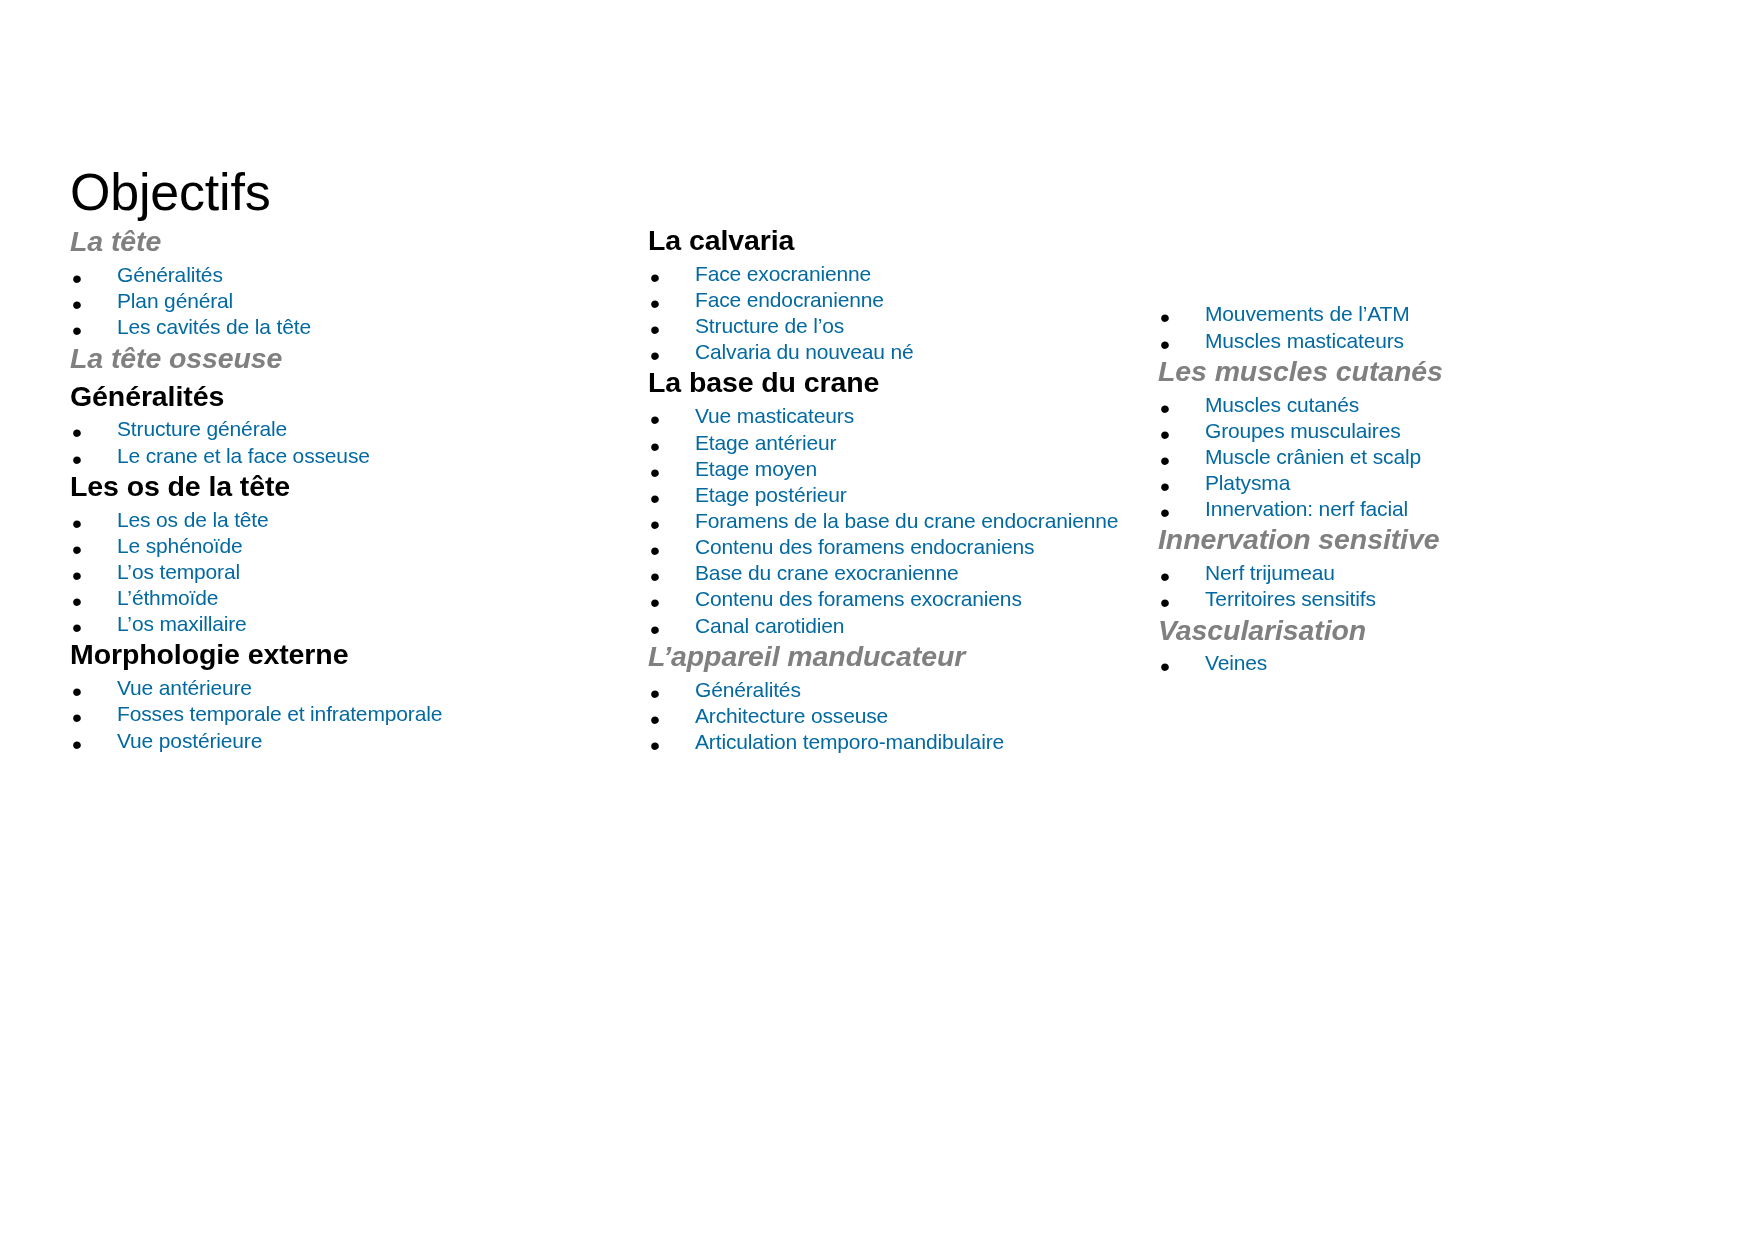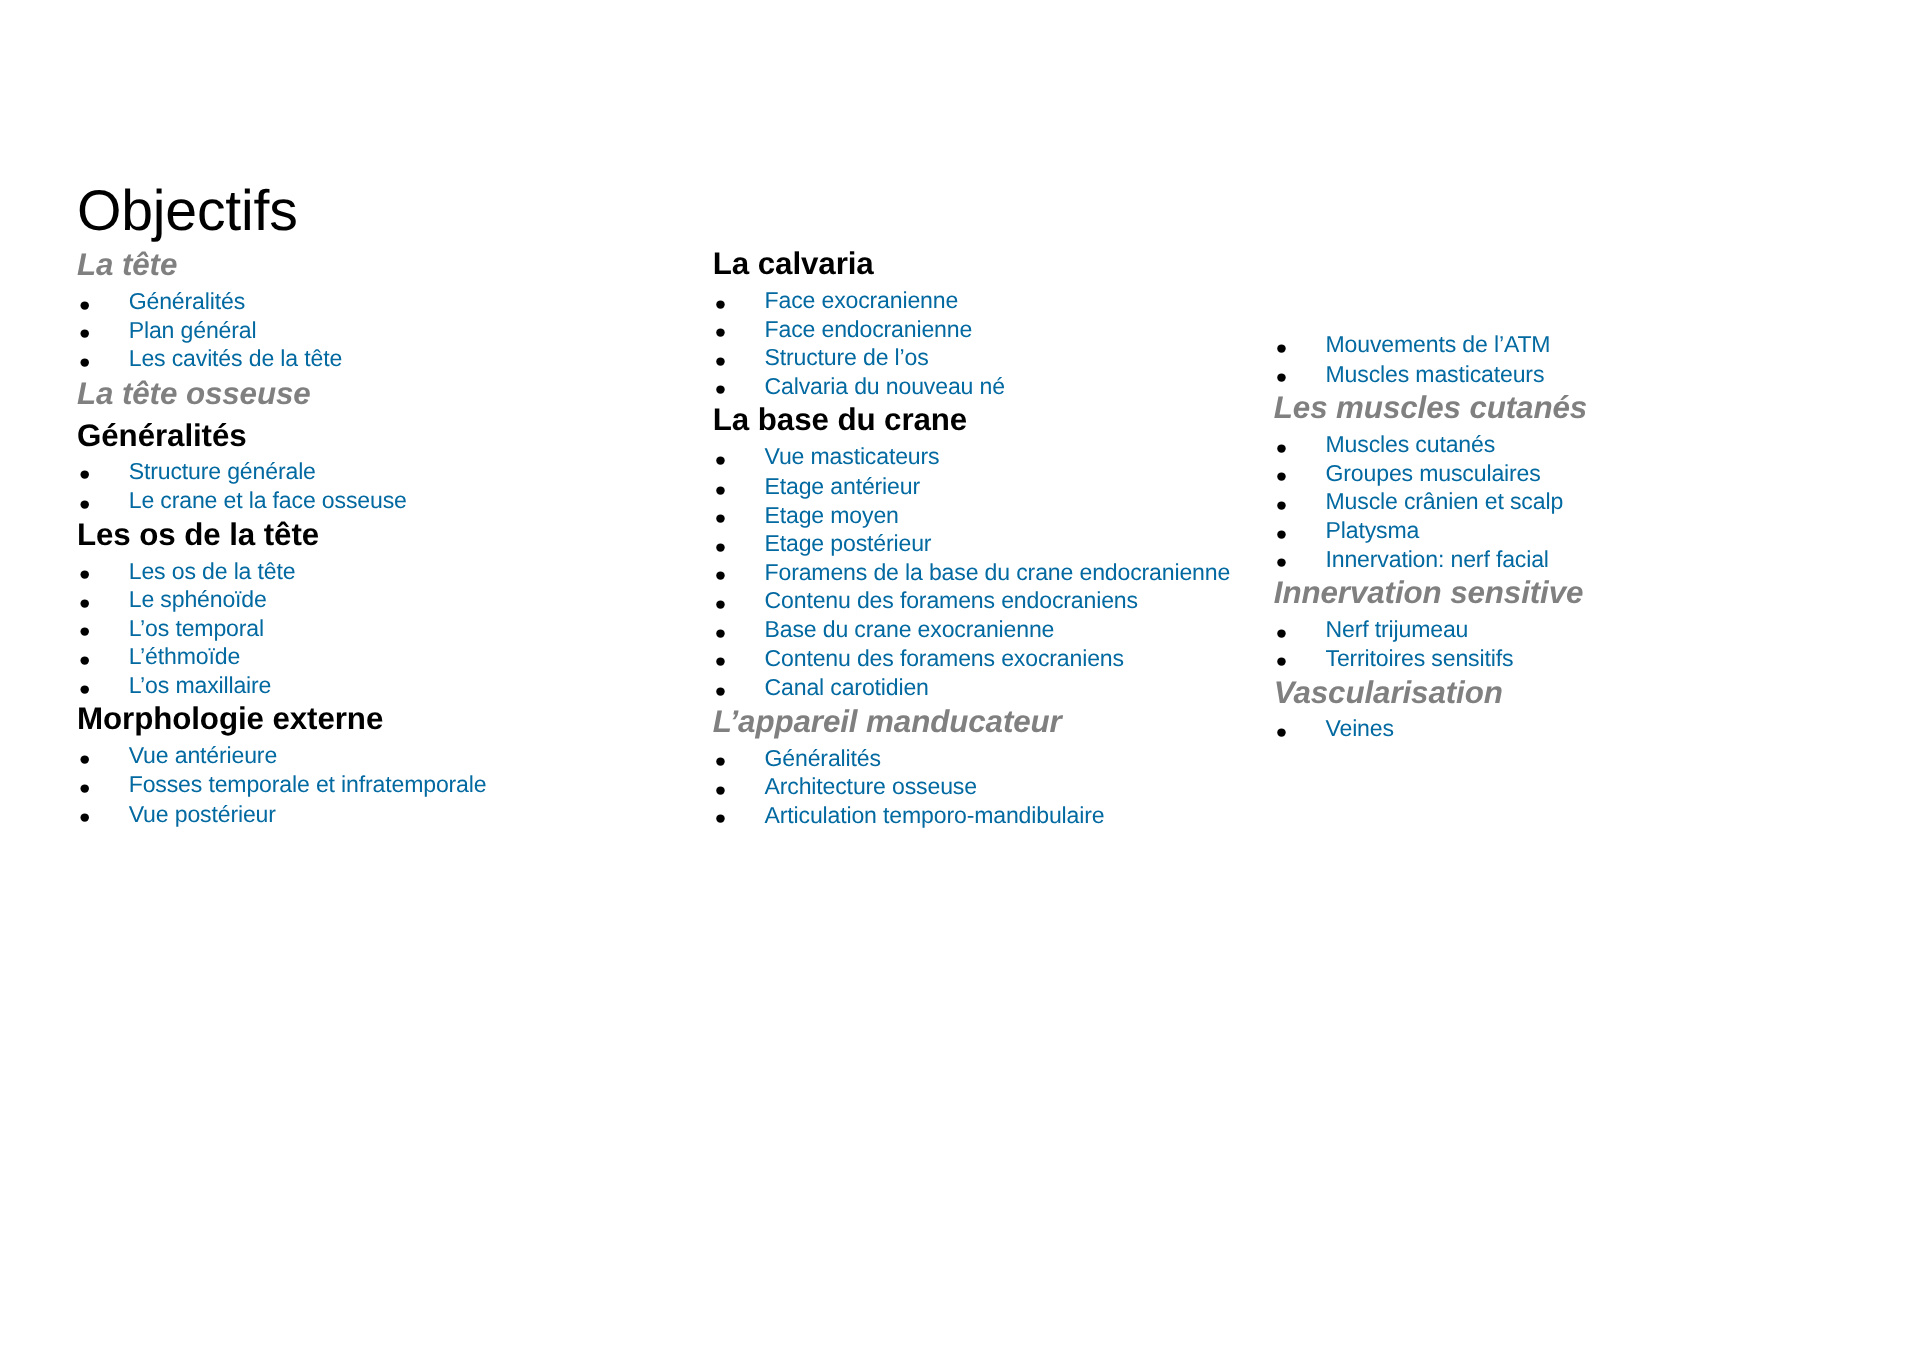--- a/index.html
+++ b/index.html
@@ -147,21 +147,21 @@
             <li>L’os temporal</li>
             <li>L’éthmoïde</li>
             <li>L’os maxillaire</li>
           </ul>
         </div>
         <div class="block">
           <div class="heading-sub">Morphologie externe</div>
           <ul class="bullets">
             <li>Vue antérieure</li>
             <li>Fosses temporale et infratemporale</li>
-            <li>Vue postérieur</li>
+            <li>Vue postérieure</li>
           </ul>
         </div>
       </div>
     <div class="col col-2">
         <div class="block">
           <div class="heading-sub">La calvaria</div>
           <ul class="bullets">
             <li>Face exocranienne</li>
             <li>Face endocranienne</li>
             <li>Structure de l’os</li>

